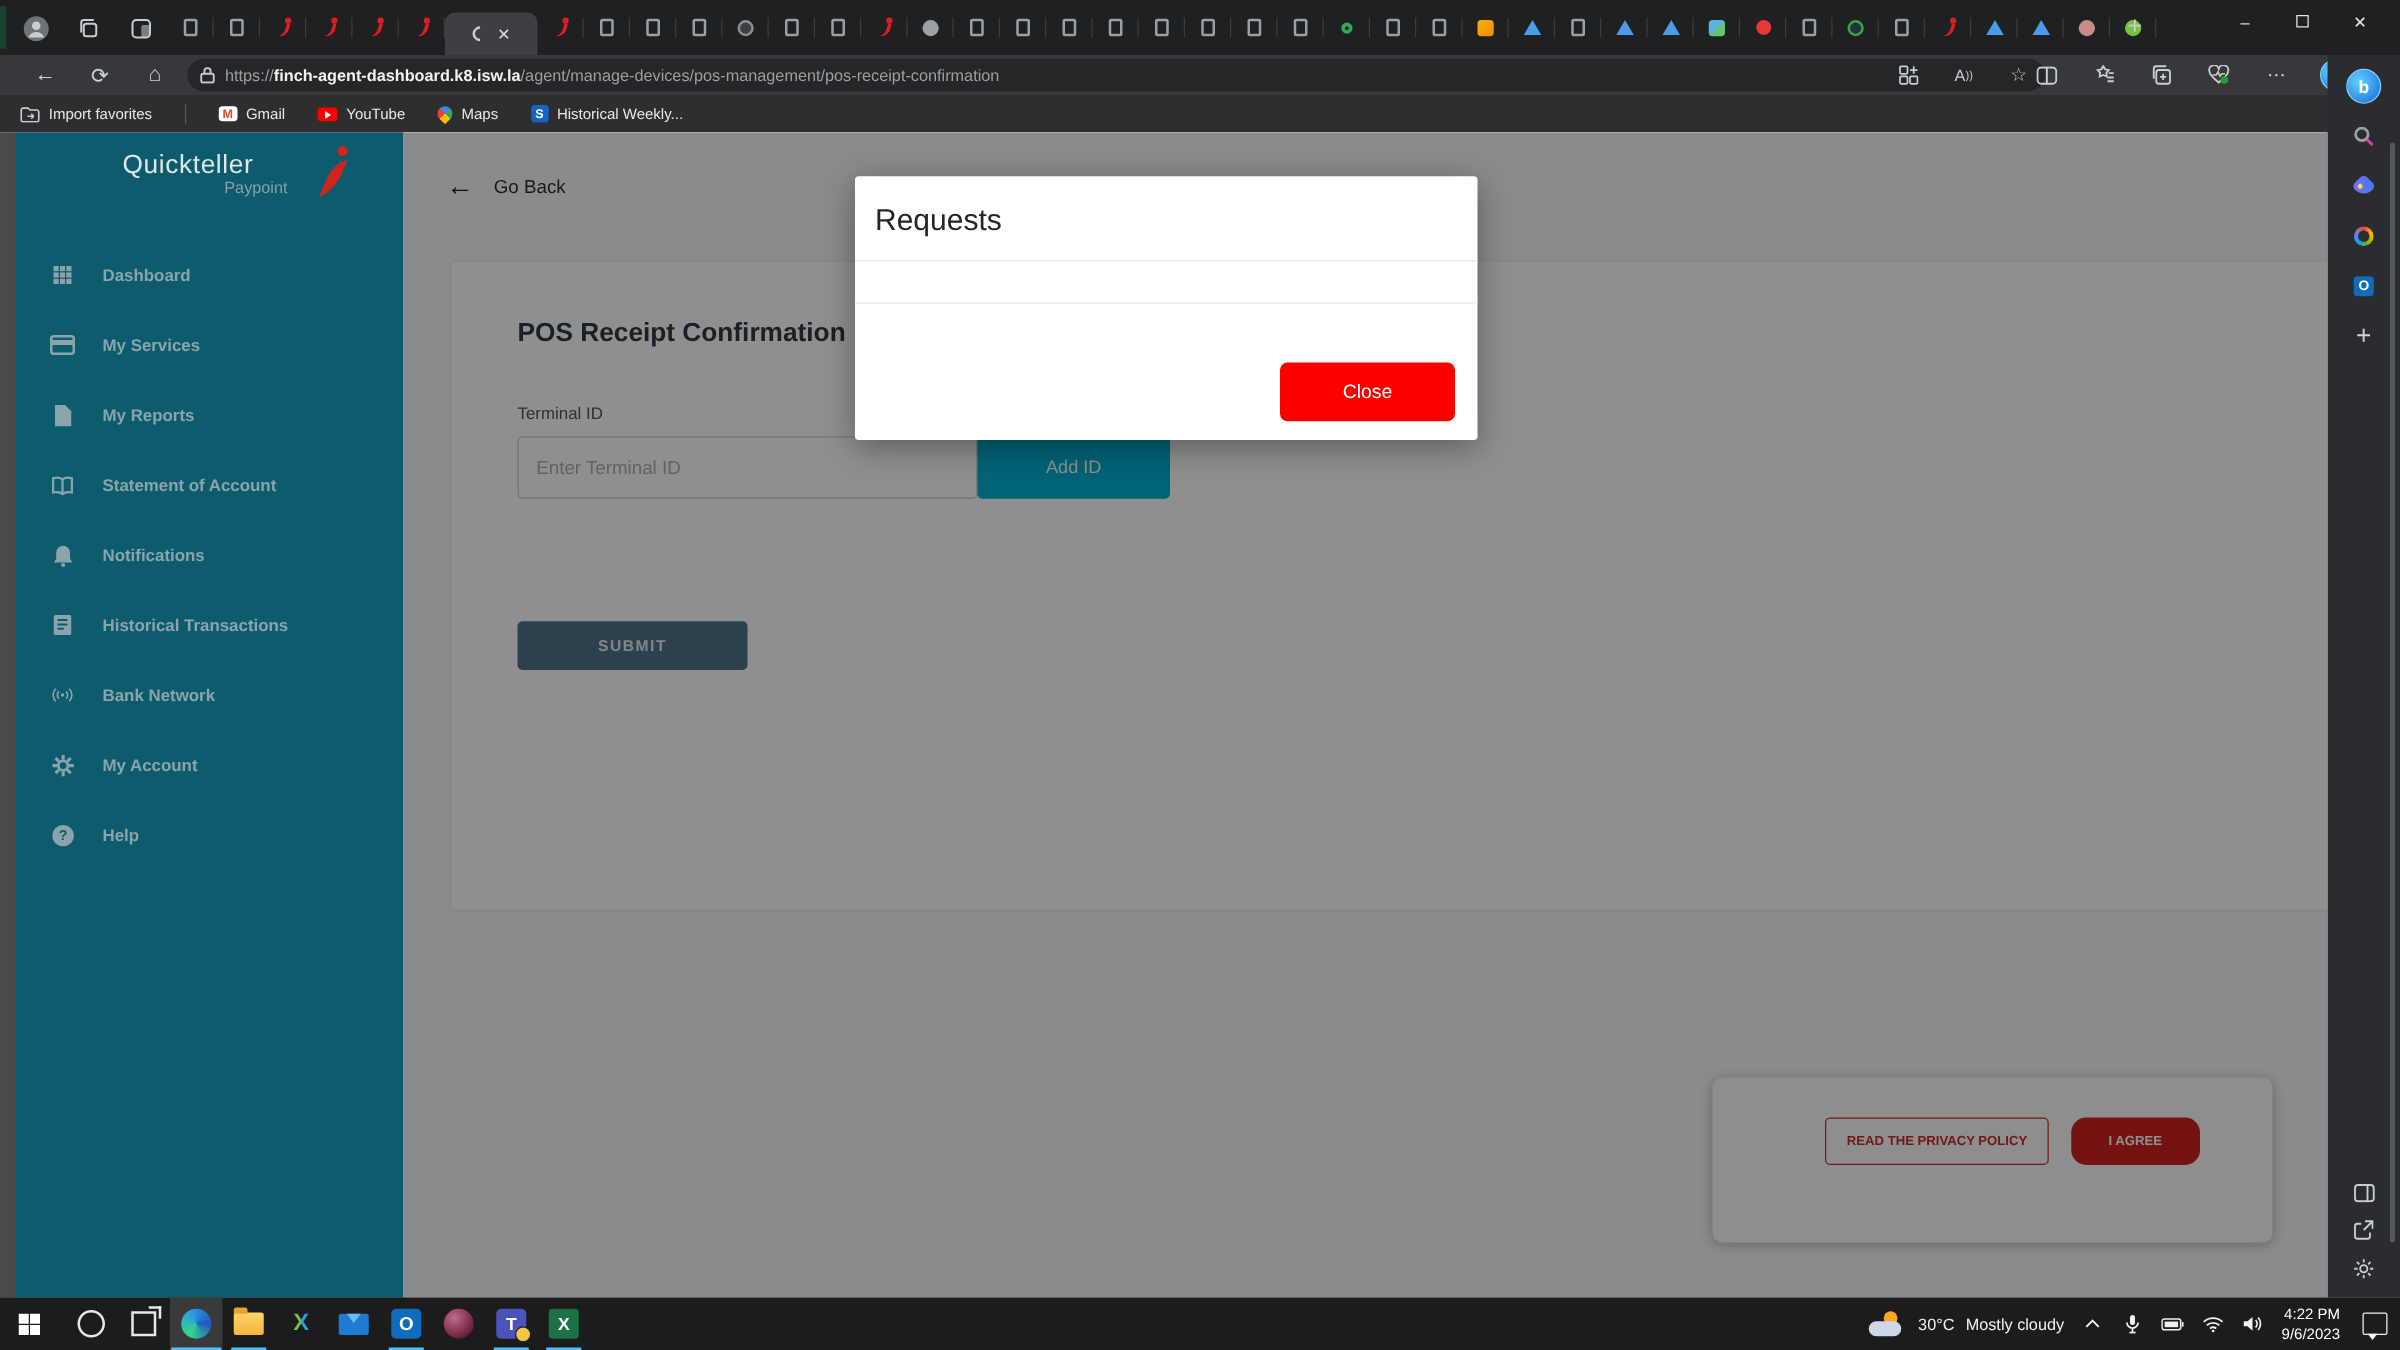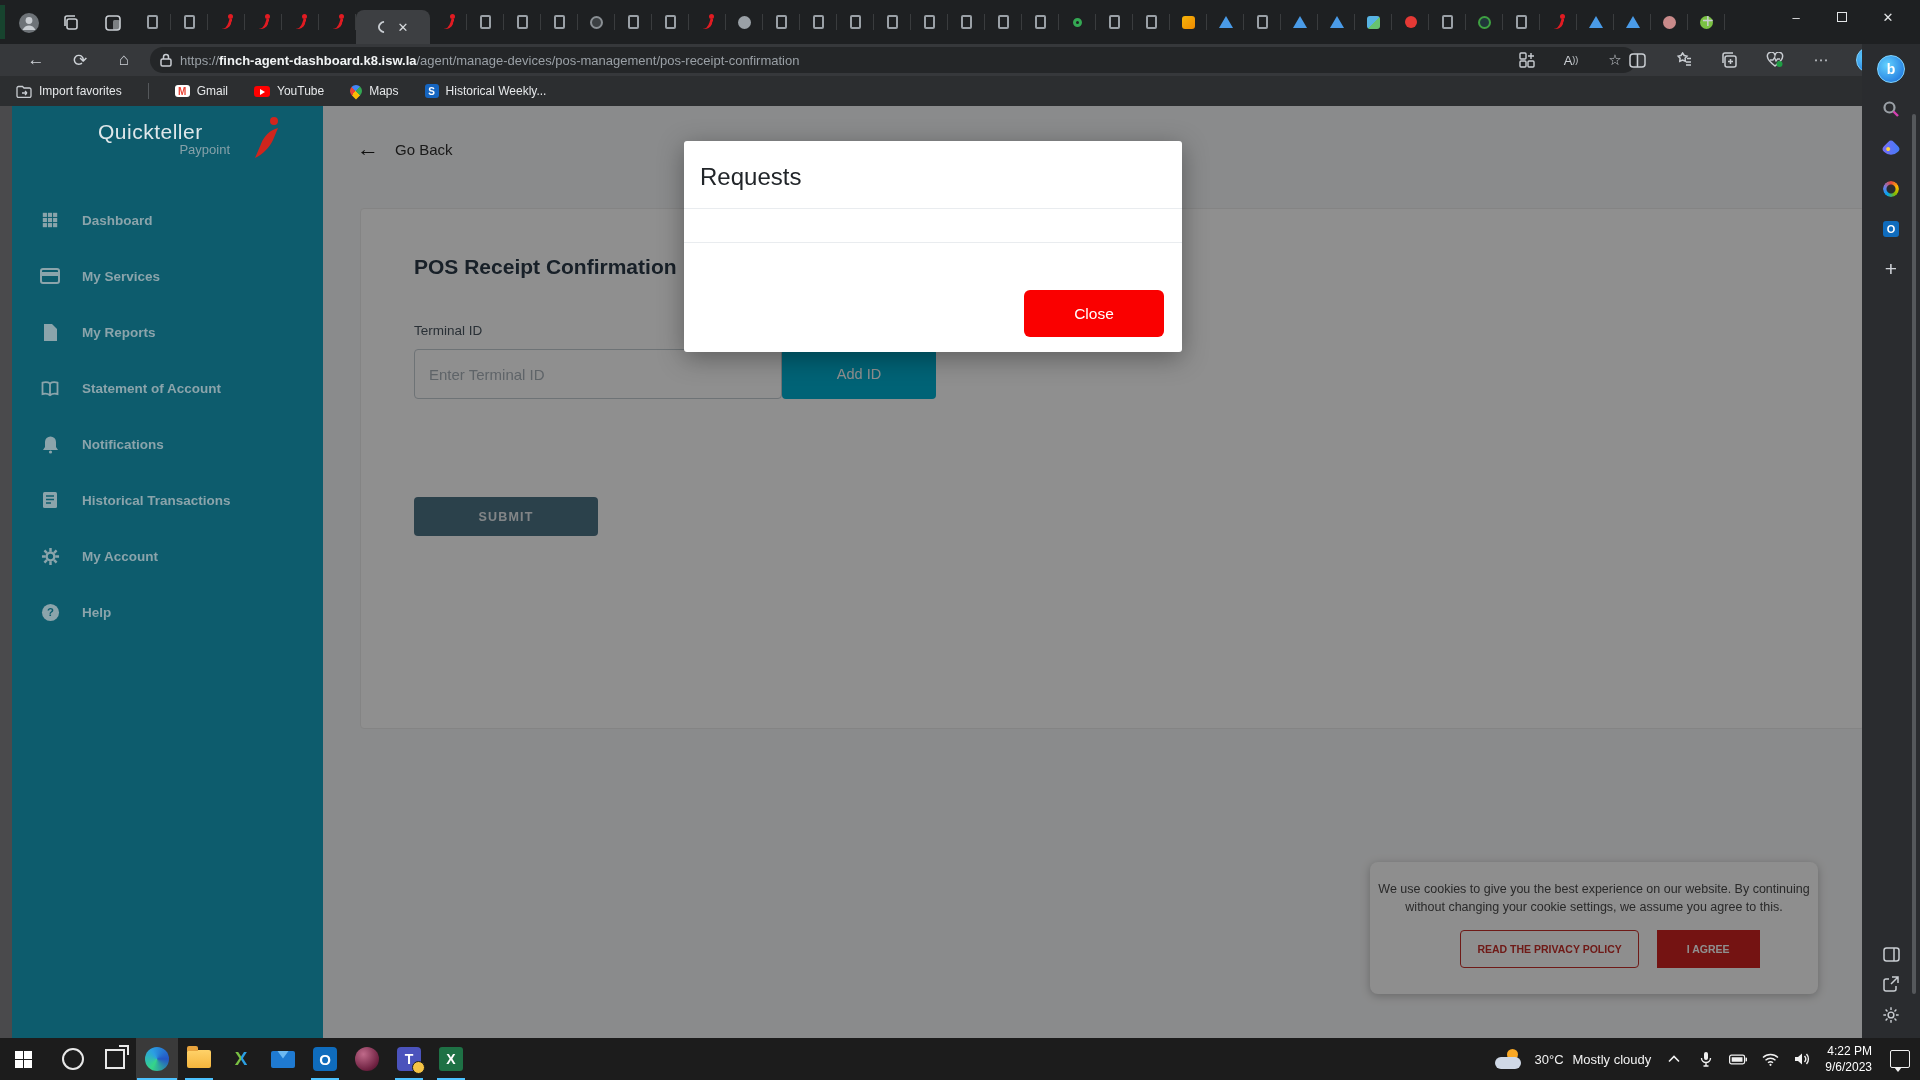--- a/index.html
+++ b/index.html
@@ -78,21 +78,21 @@
   .pagetitle{position:absolute;left:53px;top:46px;font-size:21px;font-weight:700;color:#2b3a48;}
   .fieldlabel{position:absolute;left:53px;top:114px;font-size:13.5px;color:#4a5660;}
   .tinput{position:absolute;left:53px;top:140px;width:368px;height:50px;border:1px solid #c4cdd3;border-radius:4px;background:#fff;padding:0 14px;font-size:15px;color:#333;}
   .tinput::placeholder{color:#a9b2ba;}
   .addid{position:absolute;left:421px;top:140px;width:154px;height:50px;background:#00b1d2;border:none;border-radius:4px;color:#fff;font-size:14.5px;}
   .submit{position:absolute;left:53px;top:288px;width:184px;height:39px;background:#4e7487;border:none;border-radius:4px;color:#e8eef1;font-size:12.5px;font-weight:700;letter-spacing:1.2px;}
   .cookie{position:absolute;left:1047px;top:756px;width:448px;height:132px;background:#fdfdfd;border-radius:8px;box-shadow:0 2px 10px rgba(0,0,0,.25);text-align:center;padding-top:18px;}
   .cookie p{margin:0;font-size:12.5px;color:#4a4a4a;line-height:1.45;}
   .cookiebtns{margin-top:14px;display:flex;justify-content:center;gap:18px;margin-left:32px;}
   .btn-privacy{background:transparent;border:1.5px solid #c62f2a;color:#c62f2a;font-size:10.5px;font-weight:700;border-radius:4px;padding:12px 16px;}
-  .btn-agree{background:#cf2320;border:none;color:#fff;font-size:10.5px;font-weight:700;border-radius:0;padding:12px 30px;}
+  .btn-agree{background:#cf2320;border:none;color:#fff;font-size:10.5px;font-weight:700;border-radius:12px;padding:12px 30px;}
   .dim{position:absolute;inset:0;background:rgba(0,0,0,0.44);z-index:4;}
 
   
   .modal{position:absolute;left:684px;top:35px;width:498px;height:211px;background:#fff;border-radius:3px;box-shadow:0 6px 26px rgba(0,0,0,.35);z-index:10;}
   .modal h2{margin:0;padding:22px 16px 0 16px;font-size:24px;font-weight:500;color:#212529;}
   .mhr1{position:absolute;left:0;top:67px;width:100%;height:1px;background:#e9ecef;}
   .mhr2{position:absolute;left:0;top:101px;width:100%;height:1px;background:#e9ecef;}
   .closebtn{position:absolute;left:340px;top:149px;width:140px;height:47px;background:#fa0000;border:none;border-radius:6px;color:#fff;font-size:15.5px;}
 
   
@@ -540,20 +540,29 @@
             <span class="micon">
               <svg width="16" height="18" viewBox="0 0 16 18">
                 <rect x="1" y="1" width="14" height="16" rx="1.5" fill="#8ba4ab"></rect>
                 <path d="M4 5h8M4 8.5h8M4 12h5" stroke="#0d5c6d" stroke-width="1.6"></path>
               </svg>
             </span>
             <span>Historical Transactions</span>
           </div>
           <div class="mi">
             <span class="micon">
+              <svg width="24" height="16" viewBox="0 0 24 16" fill="none" stroke="#8ba4ab" stroke-width="1.6">
+                <circle cx="12" cy="8" r="1.6" fill="#8ba4ab" stroke="none"></circle>
+                <path d="M8.5 4.5a5 5 0 0 0 0 7M15.5 4.5a5 5 0 0 1 0 7M5.5 2a8.5 8.5 0 0 0 0 12M18.5 2a8.5 8.5 0 0 1 0 12"></path>
+              </svg>
+            </span>
+            <span>Bank Network</span>
+          </div>
+          <div class="mi">
+            <span class="micon">
               <svg width="19" height="19" viewBox="0 0 20 20">
                 <circle cx="10" cy="10" r="4" fill="none" stroke="#8ba4ab" stroke-width="2.4"></circle>
                 <path d="M10 1v4M10 15v4M1 10h4M15 10h4M3.6 3.6l2.8 2.8M13.6 13.6l2.8 2.8M16.4 3.6l-2.8 2.8M6.4 13.6l-2.8 2.8" stroke="#8ba4ab" stroke-width="2.6"></path>
               </svg>
             </span>
             <span>My Account</span>
           </div>
           <div class="mi">
             <span class="micon">
               <svg width="19" height="19" viewBox="0 0 20 20">
@@ -574,22 +583,20 @@
 
       <div class="card">
         <div class="pagetitle">POS Receipt Confirmation</div>
         <div class="fieldlabel">Terminal ID</div>
         <input class="tinput" type="text" placeholder="Enter Terminal ID" style="">
         <button class="addid">Add ID</button>
         <button class="submit">SUBMIT</button>
       </div>
 
       <div class="cookie">
-        <p><span>We use cookies to give you the best experience on our website. By continuing</span><br>
-           <span>without changing your cookie settings, we assume you agree to this.</span></p>
         <div class="cookiebtns">
           <button class="btn-privacy">READ THE PRIVACY POLICY</button>
           <button class="btn-agree">I AGREE</button>
         </div>
       </div>
 
       <div class="dim"></div>
     </div>
 
     <div class="modal">

